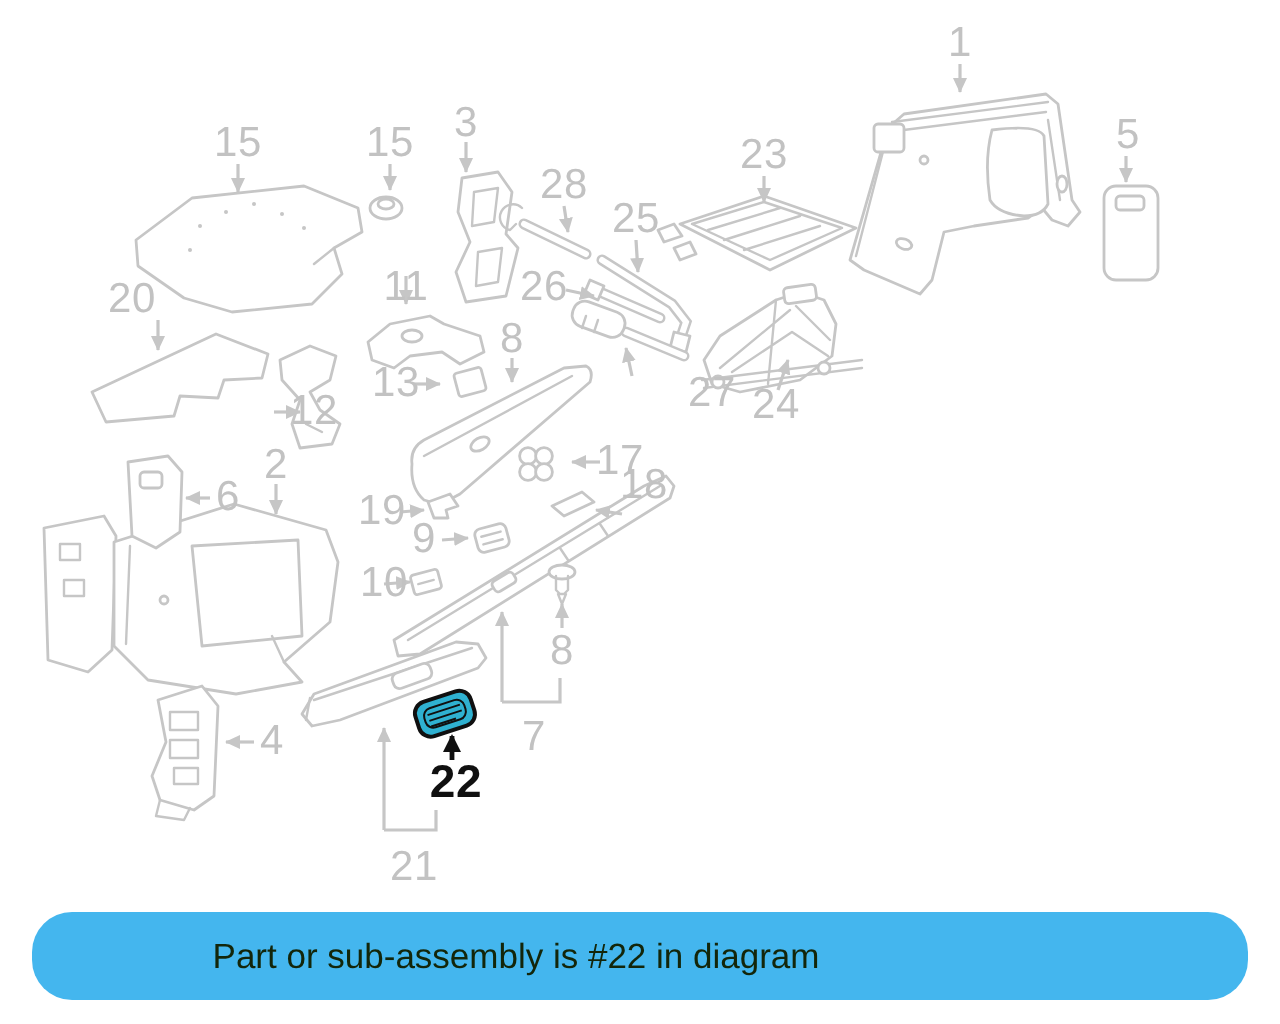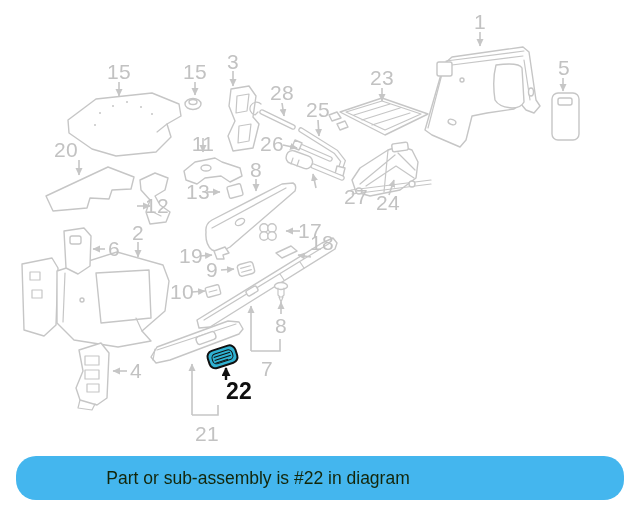--- a/index.html
+++ b/index.html
@@ -261,33 +261,33 @@
   <div id="labels-layer">
       <div class="part-label" style="left: 480px; top: 22px;">1</div>
       <div class="part-label" style="left: 138px; top: 233px;">2</div>
       <div class="part-label" style="left: 233px; top: 62px;">3</div>
       <div class="part-label" style="left: 136px; top: 371px;">4</div>
       <div class="part-label" style="left: 564px; top: 68px;">5</div>
       <div class="part-label" style="left: 114px; top: 249px;">6</div>
       <div class="part-label" style="left: 267px; top: 369px;">7</div>
       <div class="part-label" style="left: 281px; top: 326px;">8</div>
       <div class="part-label" style="left: 212px; top: 270px;">9</div>
-      <div class="part-label" style="left: 182px; top: 292px;">10</div>
+      <div class="part-label" style="left: 192px; top: 292px;">10</div>
       <div class="part-label" style="left: 203px; top: 144px;">11</div>
       <div class="part-label" style="left: 127px; top: 206px; margin-left: 30px;">12</div>
       <div class="part-label" style="left: 198px; top: 192px;">13</div>
       <div class="part-label" style="left: 119px; top: 72px;">15</div>
       <div class="part-label" style="left: 195px; top: 72px;">15</div>
       <div class="part-label" style="left: 256px; top: 170px;">8</div>
       <div class="part-label" style="left: 310px; top: 231px;">17</div>
       <div class="part-label" style="left: 322px; top: 243px;">18</div>
       <div class="part-label" style="left: 191px; top: 256px;">19</div>
       <div class="part-label" style="left: 66px; top: 150px;">20</div>
       <div class="part-label" style="left: 207px; top: 434px;">21</div>
-      <div class="part-label highlight" style="left: 239px; top: 391px; text-align: center;">22</div>
+      <div class="part-label highlight" style="left: 228px; top: 391px; text-align: center;">22</div>
       <div class="part-label" style="left: 382px; top: 78px;">23</div>
       <div class="part-label" style="left: 388px; top: 203px;">24</div>
       <div class="part-label" style="left: 318px; top: 110px;">25</div>
       <div class="part-label" style="left: 272px; top: 144px;">26</div>
       <div class="part-label" style="left: 317px; top: 197px; margin-left: 39px;">27</div>
       <div class="part-label" style="left: 282px; top: 93px;">28</div>
     </div>
 
   <div class="banner">
     <div class="banner-inner">

